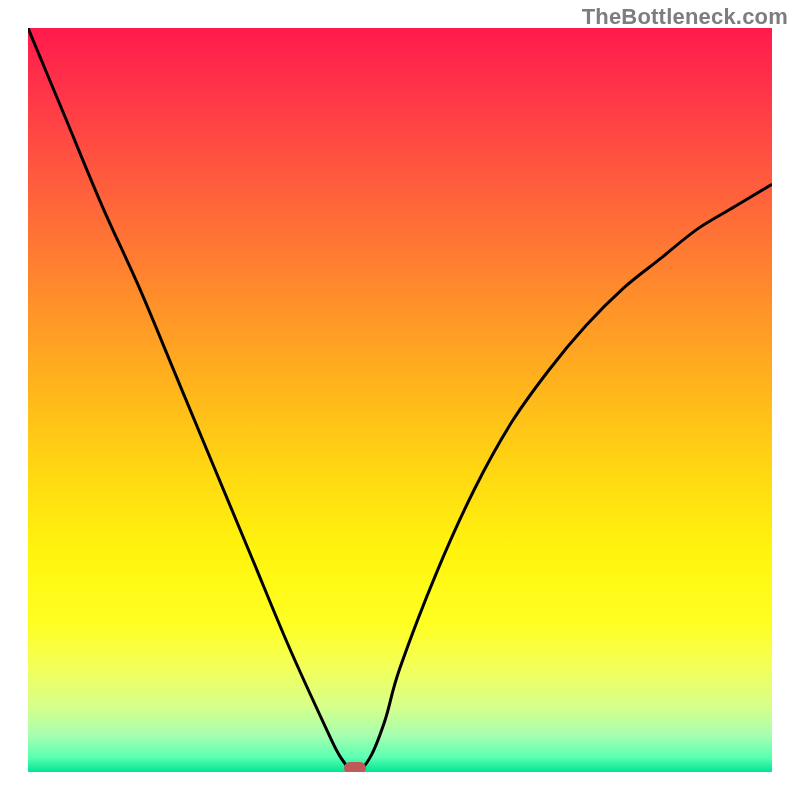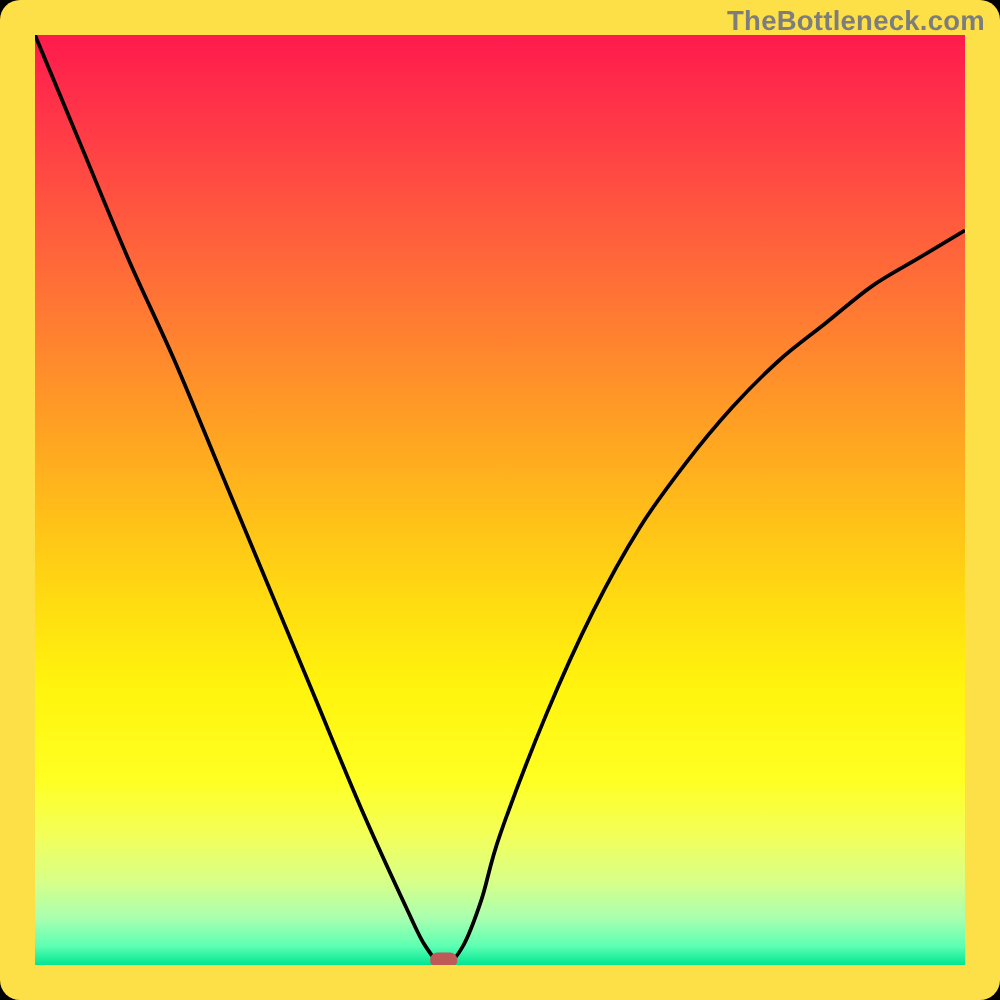--- a/index.html
+++ b/index.html
@@ -9,22 +9,21 @@
     height: 800px;
     background: #000;
     overflow: hidden;
   }
   .frame {
     position: absolute;
     left: 0;
     top: 0;
     width: 800px;
     height: 800px;
-    background: #fde047;
-    border-radius: 16px;
+    background: #ffffff;
   }
   .plot-area {
     position: absolute;
     left: 28px;
     top: 28px;
     width: 744px;
     height: 744px;
     overflow: hidden;
   }
   .gradient {

